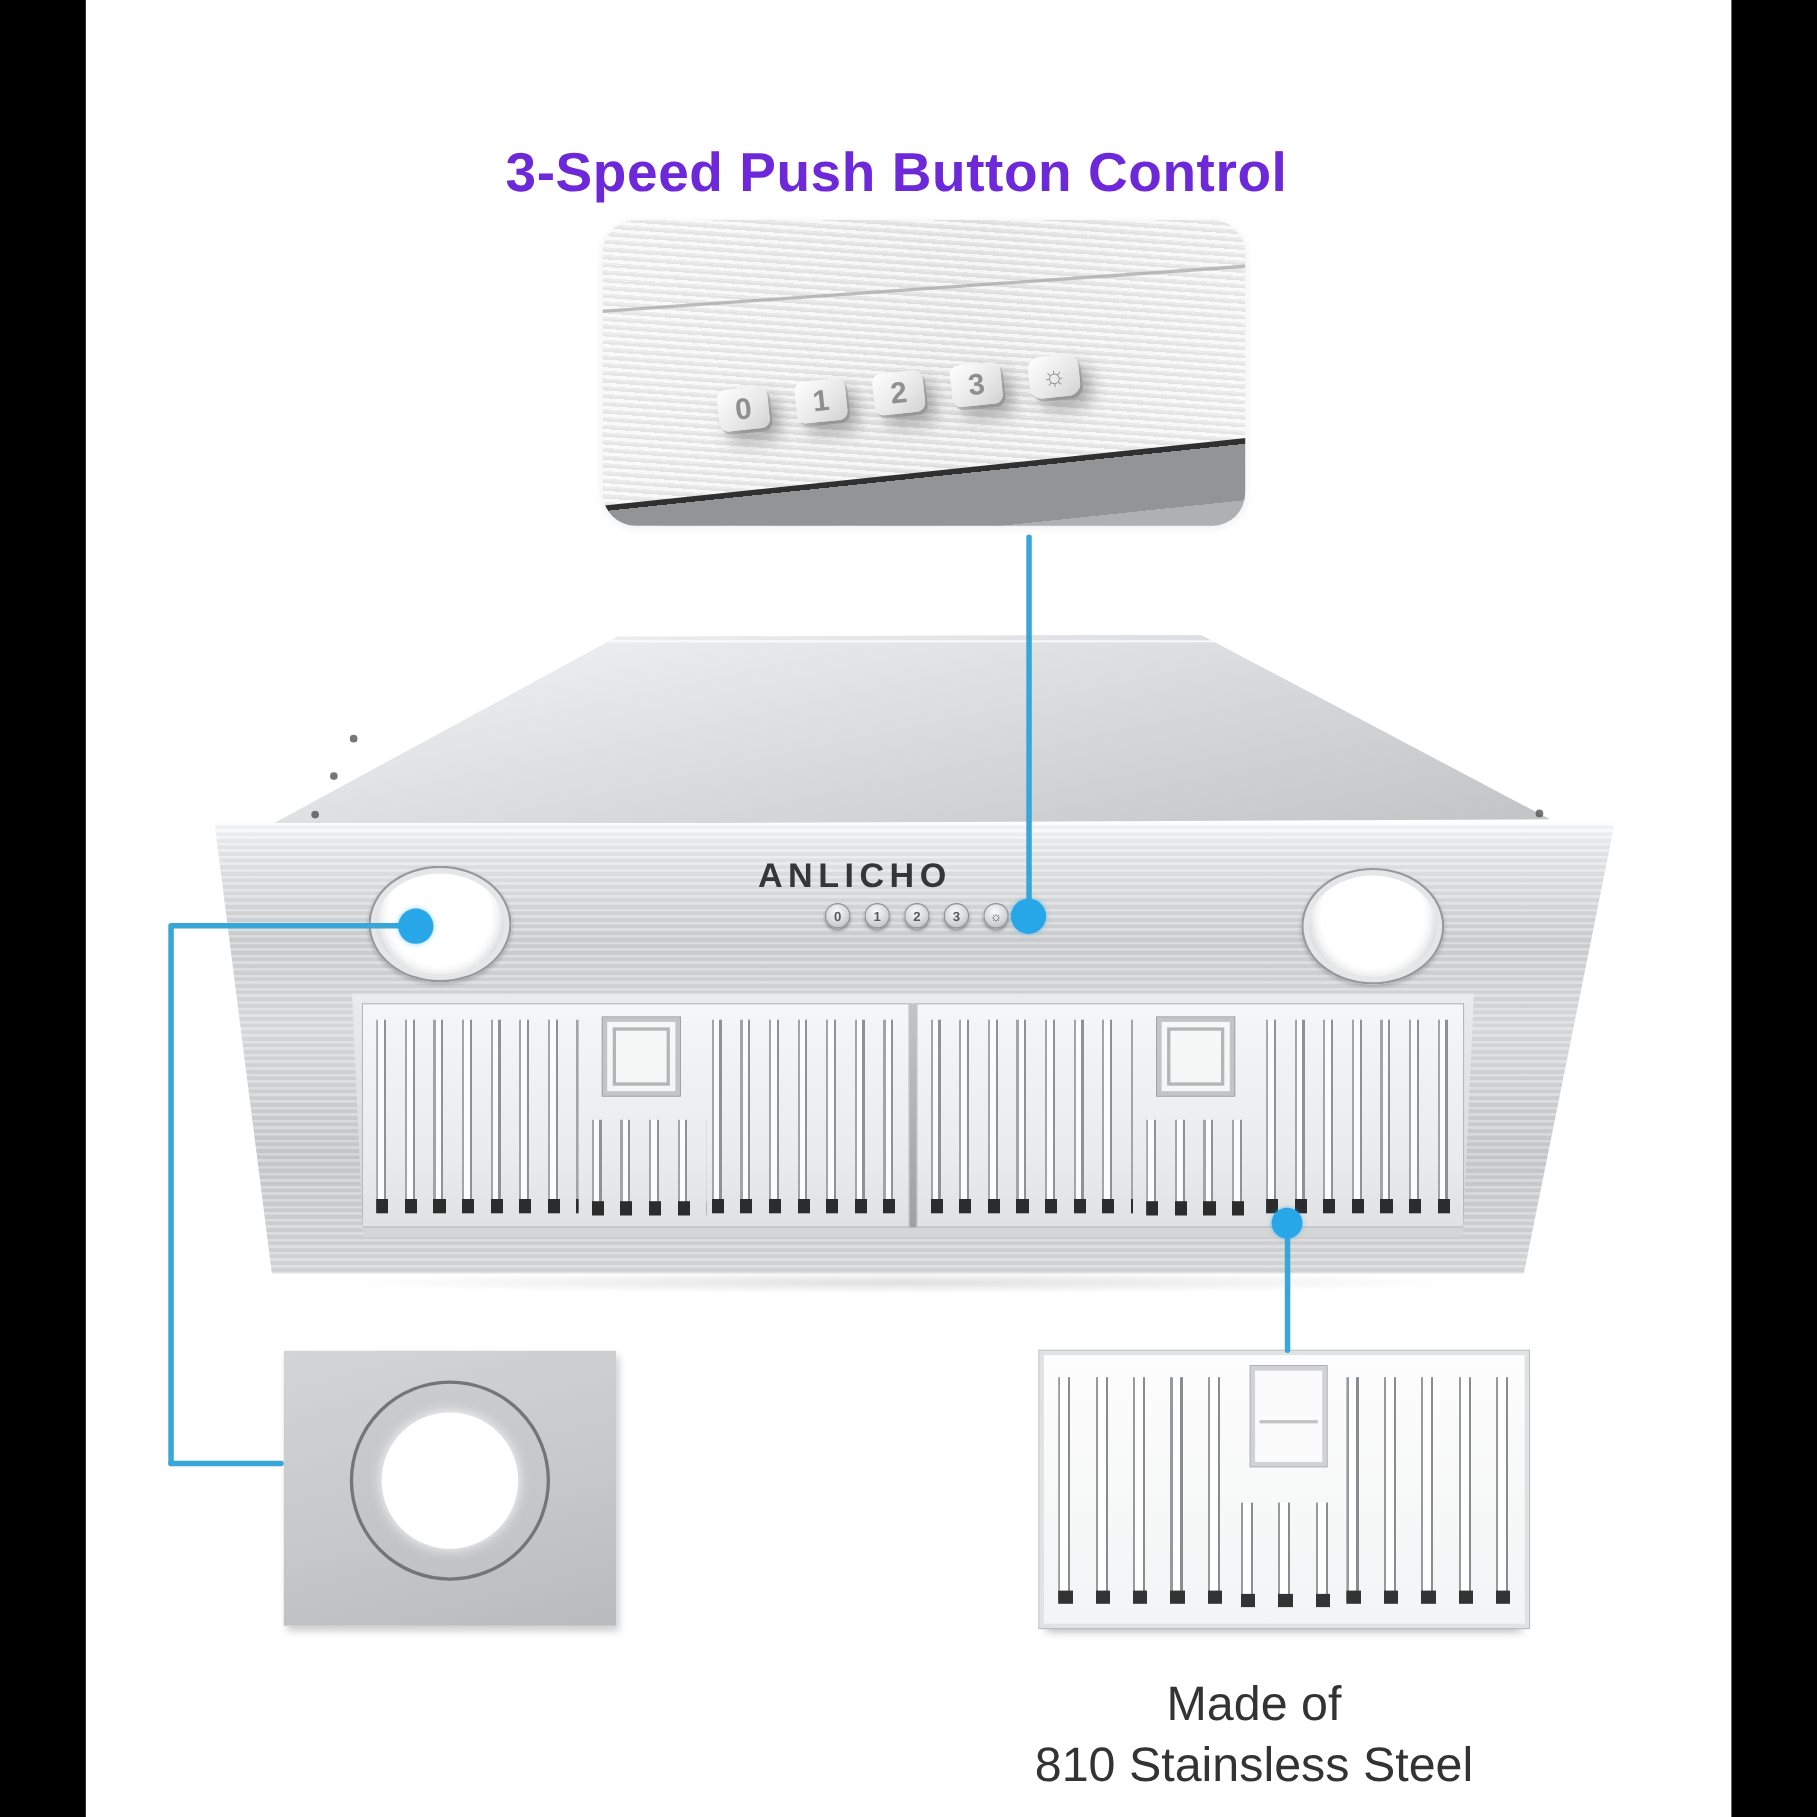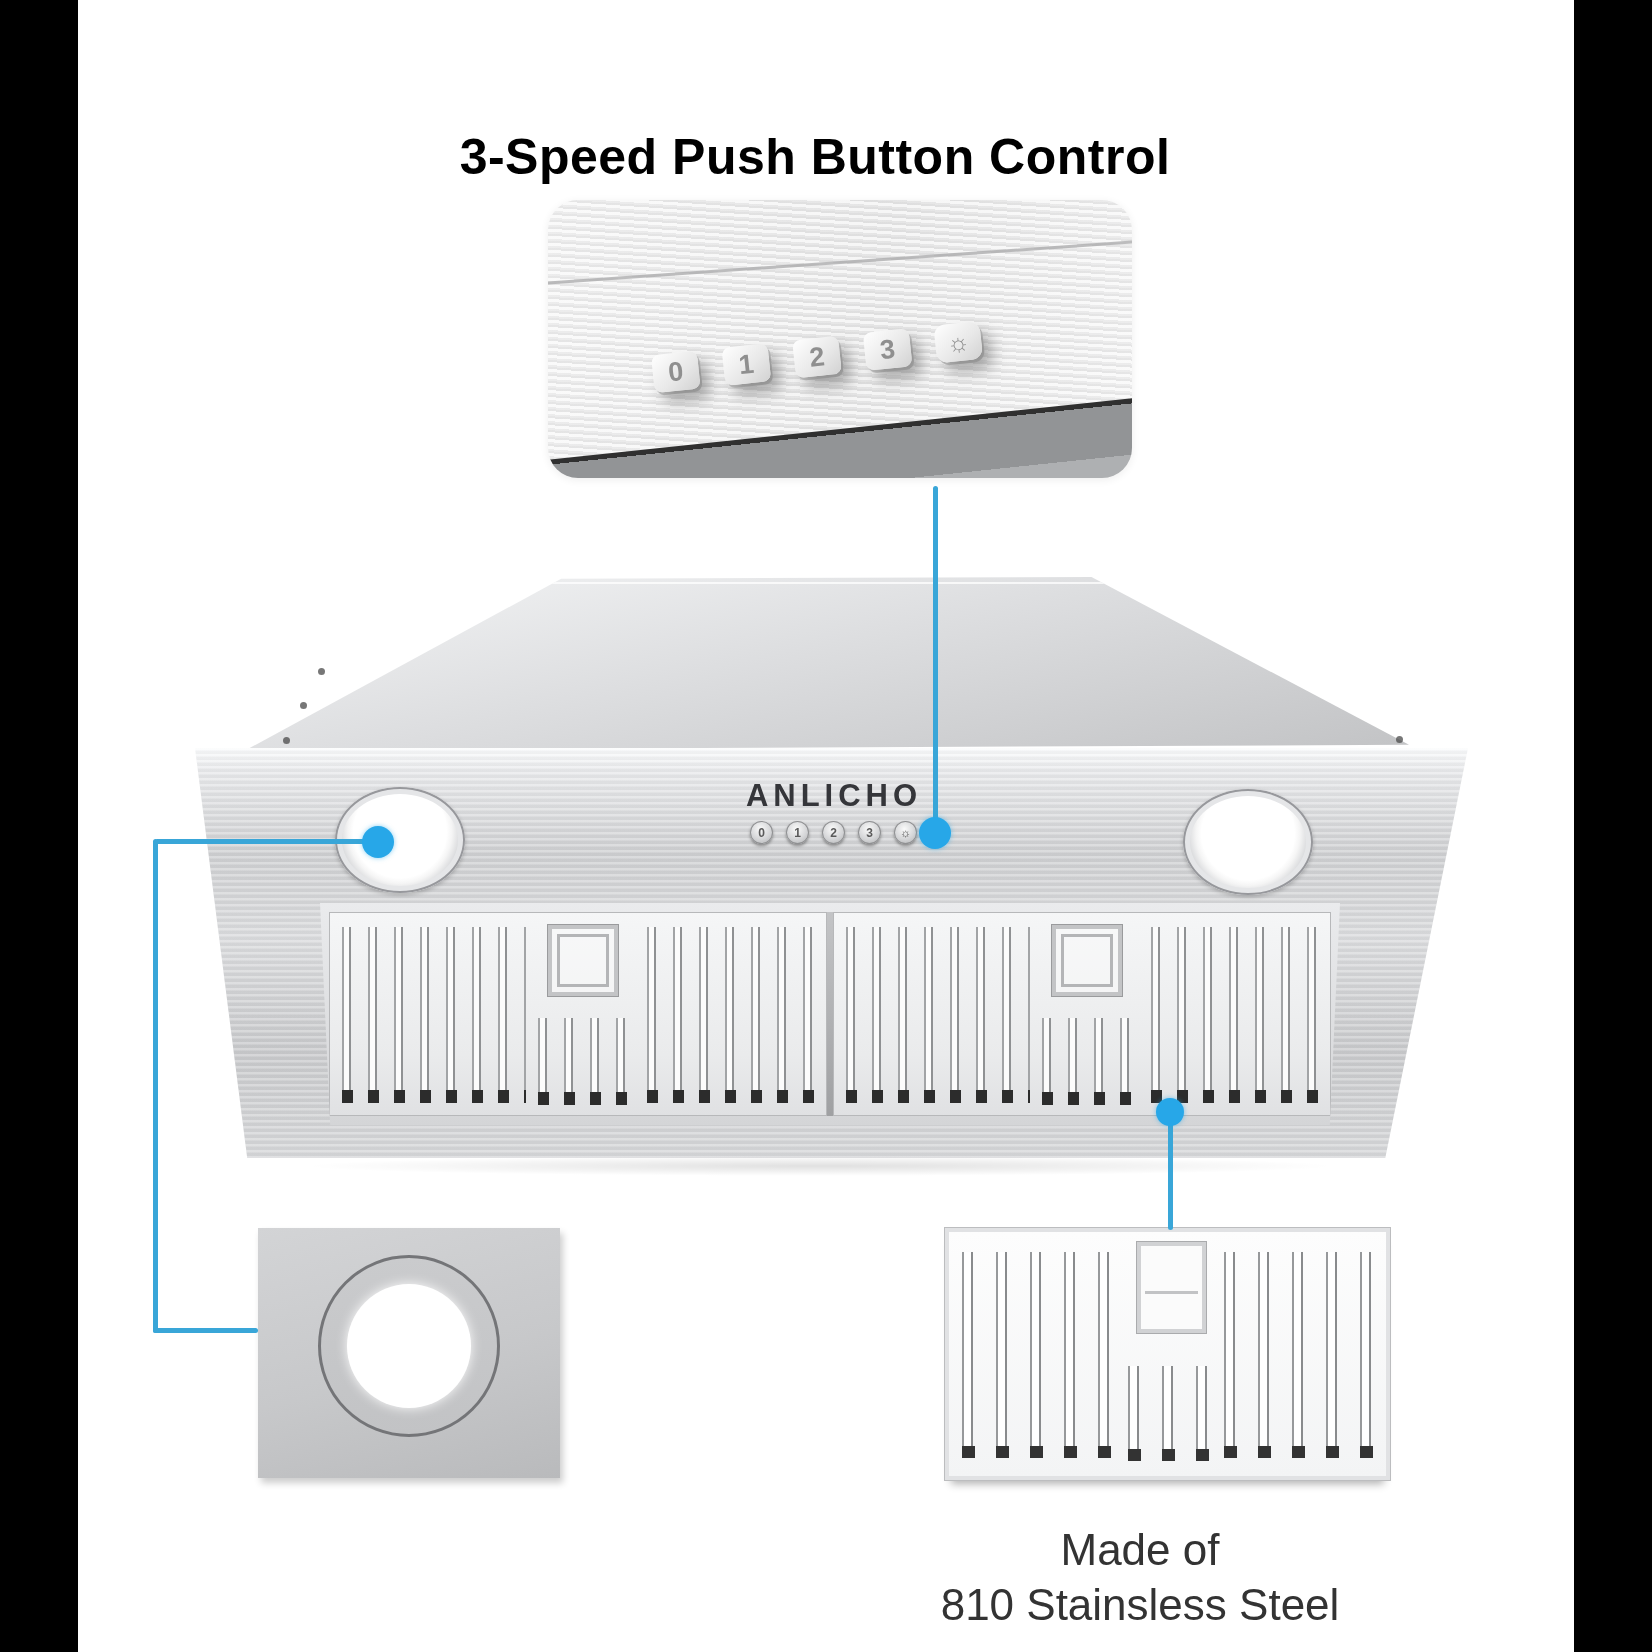--- a/index.html
+++ b/index.html
@@ -2,21 +2,21 @@
 <html><head>
 <meta charset="utf-8">
 <style>
   html,body{margin:0;padding:0;background:#ffffff;}
   .canvas{position:relative;width:1652px;height:1652px;background:#ffffff;overflow:hidden;
           font-family:"Liberation Sans",sans-serif;}
   .bar{position:absolute;top:0;bottom:0;width:78px;background:#000;}
   .bar.left{left:0}.bar.right{right:0}
 
   .title{position:absolute;left:390px;top:128px;width:850px;text-align:center;
-         font-size:50px;font-weight:600;color:#000000;letter-spacing:.5px;}
+         font-size:50px;font-weight:600;color:#6d28d9;letter-spacing:.5px;}
 
   
   .inset-top{position:absolute;left:548px;top:200px;width:584px;height:278px;border-radius:30px;
              overflow:hidden;background:linear-gradient(100deg,#f4f4f4,#ebebeb 55%,#f4f4f4);
              box-shadow:0 2px 8px rgba(0,0,0,.07);}
   .brush{position:absolute;inset:-12%;
          background:repeating-linear-gradient(184deg,rgba(150,150,152,.15) 0 2px,rgba(255,255,255,.55) 2px 5px,rgba(185,185,188,.12) 5px 7px);}
   .topline{position:absolute;left:-5%;width:110%;height:3px;top:22%;background:rgba(168,168,170,.75);
            transform:rotate(-4deg);}
   .darkband{position:absolute;left:-4%;width:112%;height:84px;top:82%;transform:rotate(-6deg);
@@ -43,21 +43,21 @@
          background:repeating-linear-gradient(180deg,rgba(255,255,255,.24) 0 2px,rgba(110,112,114,.06) 3px 6px);}
   .hoodshadow{position:absolute;left:300px;top:1156px;width:1040px;height:20px;
          background:radial-gradient(ellipse at center,rgba(0,0,0,.12),rgba(0,0,0,0) 70%);}
 
   .lamp{position:absolute;width:130px;height:106px;border-radius:50%;
         background:radial-gradient(circle at 50% 42%,#ffffff 0 52%,#f5f5f5 58%,#dadbdd 67%,#c3c4c6 80%,#d0d1d3 100%);
         box-shadow:inset 0 0 0 2px #97989c,inset 0 0 0 7px #e5e6e8,0 2px 4px rgba(0,0,0,.22);}
   .lamp.left{left:335px;top:787px;}
   .lamp.right{left:1183px;top:789px;}
 
-  .logo{position:absolute;left:689px;top:778px;width:290px;text-align:center;
+  .logo{position:absolute;left:689px;top:778px;width:290px;text-align:left;
         font-size:31px;font-weight:700;letter-spacing:5px;color:#35363a;}
   .minibtns{position:absolute;left:750px;top:821px;display:flex;gap:13px;}
   .minibtn{width:23px;height:23px;border-radius:50%;
         background:radial-gradient(circle at 45% 35%,#fafafa,#d3d4d6 55%,#a9aaac);
         box-shadow:0 2px 3px rgba(60,60,60,.5),inset 0 0 0 1px #8f9092;
         font-size:12px;color:#5a5a5a;display:flex;align-items:center;justify-content:center;font-weight:700;}
 
   
   .filterframe{position:absolute;left:320px;top:903px;width:1020px;height:222px;
         clip-path:polygon(0 0,100% 0,99% 100%,1% 100%);

